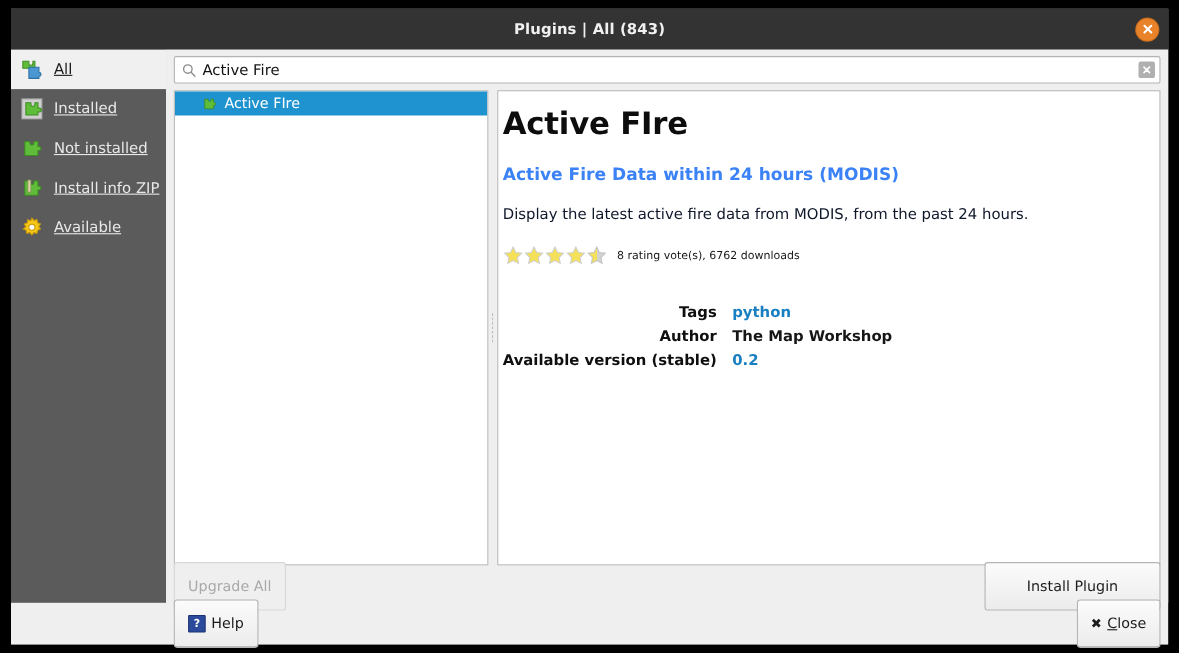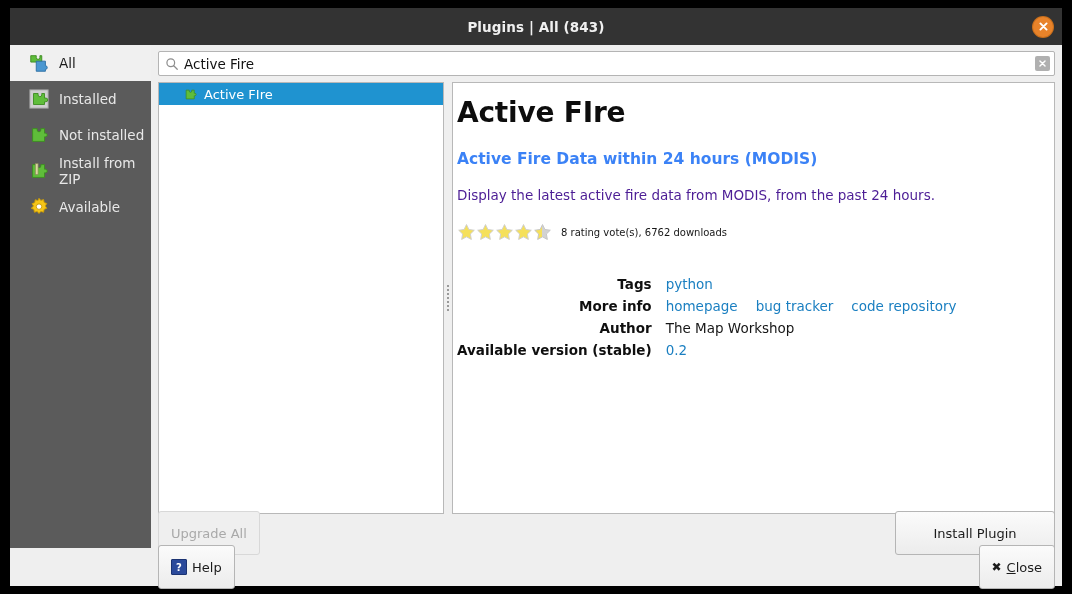--- a/index.html
+++ b/index.html
@@ -73,24 +73,25 @@
     background: #5b5b5b;
     padding-top: 0;
     display: flex;
     flex-direction: column;
   }
   .side-item {
     height: 36px;
     display: flex;
     align-items: center;
     gap: 9px;
-    padding-left: 18px;
+    padding-left: 8px;
     color: #e8e8e8;
     font-size: 13.5px;
     box-sizing: border-box;
+    text-decoration: underline;
   }
   .side-item.selected {
     background: #f0f0f0;
     color: #1a1a1a;
   }
   .side-icon {
     width: 22px;
     height: 22px;
     flex: 0 0 22px;
     display: block;
@@ -216,21 +217,21 @@
     letter-spacing: -0.2px;
   }
   .plugin-subtitle {
     font-size: 15.5px;
     font-weight: bold;
     color: #3b82f6;
     margin: 21px 0 0 0;
   }
   .plugin-desc {
     font-size: 13.5px;
-    color: #4c1d95;
+    color: #0f172a;
     margin: 19px 0 0 0;
   }
 
   .rating-row {
     display: flex;
     align-items: center;
     gap: 9px;
     margin-top: 20px;
   }
   .stars { display: flex; gap: 0px; }
@@ -242,20 +243,21 @@
 
   
   .meta {
     margin-top: 34px;
     border-collapse: collapse;
   }
   .meta td {
     padding: 0 0 6px 0;
     font-size: 13.5px;
     vertical-align: top;
+    font-weight: bold;
   }
   .meta td.label {
     text-align: right;
     font-weight: bold;
     color: #0f0f0f;
     white-space: nowrap;
     padding-right: 14px;
     width: 192px;
   }
   .meta td.value { color: #161616; }
@@ -371,21 +373,21 @@
           <path d="M5 5h5v1.5a2 2 0 1 0 4 0V5h4v5h1a2 2 0 1 1 0 4h-1v5H5z" fill="#5fbd3a" stroke="#3d8c22" stroke-width="1"></path>
         </svg>
         <span>Not installed</span>
       </div>
 
       <div class="side-item">
         <svg class="side-icon" viewBox="0 0 24 24">
           <path d="M5 5h5v1.5a2 2 0 1 0 4 0V5h4v5h1a2 2 0 1 1 0 4h-1v5H5z" fill="#5fbd3a" stroke="#3d8c22" stroke-width="1"></path>
           <rect x="8" y="4" width="3" height="12" fill="#d8d8a0" stroke="#8a8a5a" stroke-width="0.8"></rect>
         </svg>
-        <span>Install from ZIP</span>
+        <span>Install info ZIP</span>
       </div>
 
       <div class="side-item">
         <svg class="side-icon" viewBox="0 0 24 24">
           <path d="M12 2.5l2 2.3 3-.9.6 3.1 2.9 1.2-1.7 2.6 1.7 2.6-2.9 1.2-.6 3.1-3-.9-2 2.3-2-2.3-3 .9-.6-3.1-2.9-1.2L6.1 11 4.4 8.4l2.9-1.2.6-3.1 3 .9z" fill="#f5c518" stroke="#c99a06" stroke-width="1"></path>
           <circle cx="12" cy="11.6" r="3" fill="#ffffff" stroke="#c99a06" stroke-width="1"></circle>
         </svg>
         <span>Available</span>
       </div>
     </div>
@@ -455,30 +457,20 @@
 
             <table class="meta">
               <tbody>
                   <tr>
                 <td class="label">Tags</td>
                 <td class="value">
                   <span class="link">python</span>
                 </td>
               </tr>
               <tr>
-                <td class="label">More info</td>
-                <td class="value">
-                  <span class="links-group">
-                    <span class="link">homepage</span>
-                    <span class="link">bug tracker</span>
-                    <span class="link">code repository</span>
-                  </span>
-                </td>
-              </tr>
-              <tr>
                 <td class="label">Author</td>
                 <td class="value">The Map Workshop</td>
               </tr>
               <tr>
                 <td class="label">Available version (stable)</td>
                 <td class="value">
                   <span class="link">0.2</span>
                 </td>
               </tr>
             </tbody>

